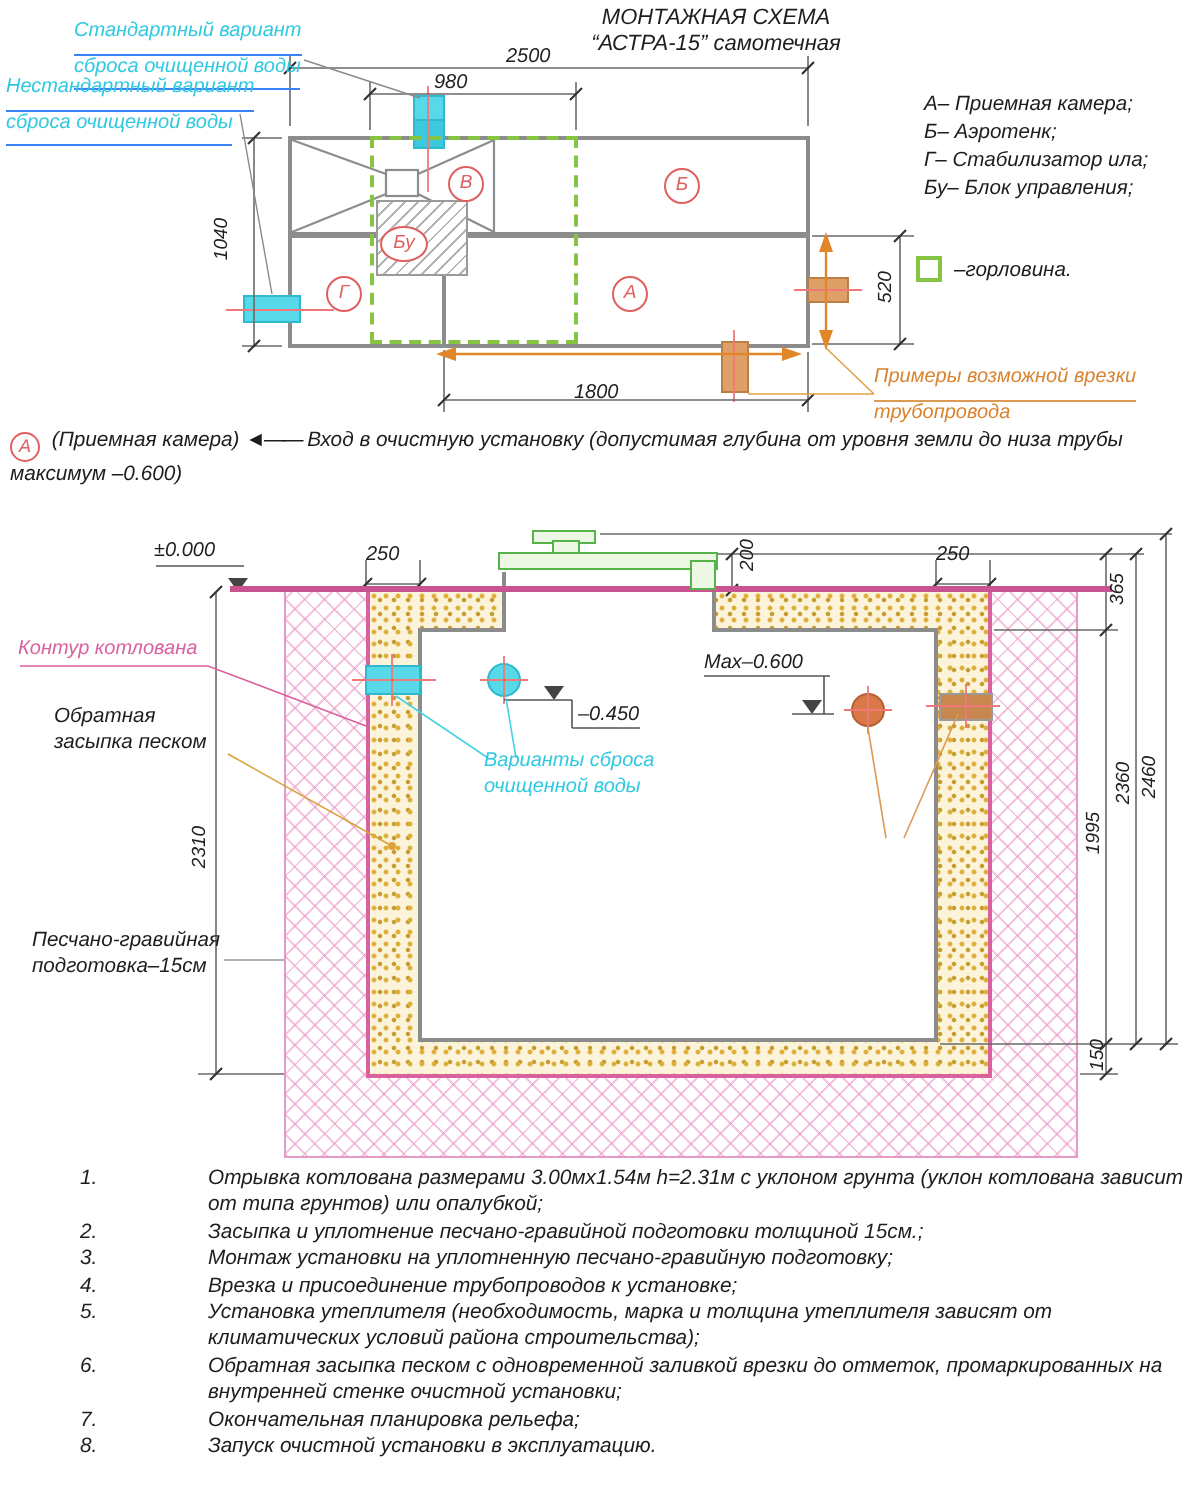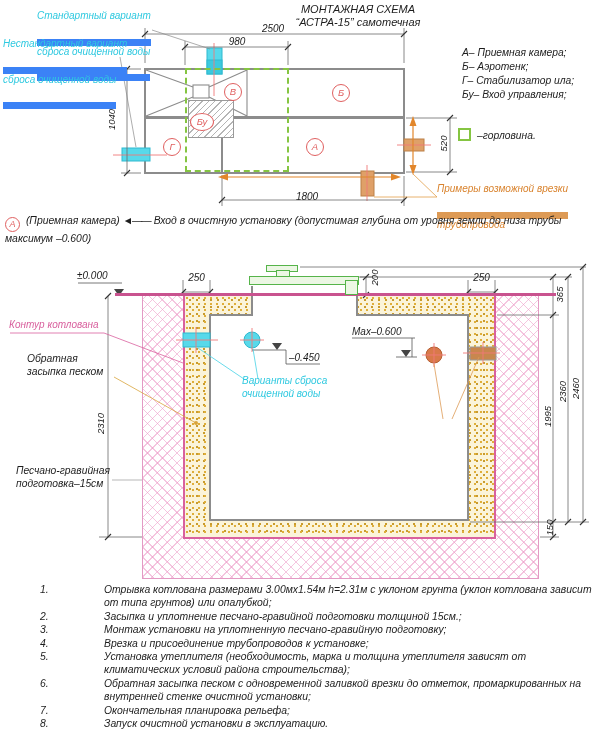--- a/index.html
+++ b/index.html
@@ -1,27 +1,27 @@
 <!DOCTYPE html>
 <html><head>
 <meta charset="utf-8">
 <style>
   *{box-sizing:border-box;margin:0;padding:0}
   body{background:#fff}
   #page{position:relative;width:600px;height:748px;background:#fff;overflow:hidden;
         font-family:"Liberation Sans",sans-serif;font-style:italic;color:#1d1d1d}
   .abs{position:absolute}
   .t{position:absolute;font-size:10.3px;line-height:12.5px;white-space:nowrap}
-  .dim{position:absolute;font-size:10px;color:#222;text-align:center;white-space:nowrap}
+  .dim{position:absolute;font-size:10px;color:#222;text-align:left;white-space:nowrap}
   .rt{position:absolute;width:50px;text-align:center;font-size:9.5px;color:#222;
       transform:rotate(-90deg);white-space:nowrap}
   .cyan{color:#2fc9e0}
   .orange{color:#d9832e}
   .pinktx{color:#d9619e}
-  .lblline{display:table;border-bottom:7px solid #3b82f6;padding-bottom:16px}
+  .lblline{display:table;border-bottom:1px solid #3b82f6;padding-bottom:4px}
   .circle{position:absolute;width:18px;height:18px;border:1.3px solid #e06060;border-radius:50%;
           color:#e06060;font-size:9.5px;line-height:16px;text-align:center;background:transparent}
   .ncircle{display:inline-block;width:15px;height:15px;border:1.2px solid #e06060;border-radius:50%;
            color:#e06060;font-size:9px;line-height:13px;text-align:center;margin-right:3px;vertical-align:-3px}
   .arr{letter-spacing:-1px;color:#1d1d1d}
   
   .soil{background:
      repeating-linear-gradient(45deg, rgba(236,150,197,.55) 0 1px, transparent 1px 7px),
      repeating-linear-gradient(-45deg, rgba(236,150,197,.55) 0 1px, transparent 1px 7px),
      #fff;
@@ -162,21 +162,21 @@
 
   <div class="t orange" style="left:437px;top:183px;font-size:10px">
     <span class="lblline" style="border-color:#dd9a55">Примеры возможной врезки</span>
     <span style="display:table">трубопровода</span>
   </div>
 
   <div class="t" style="left:462px;top:46px;font-size:10.3px;line-height:14px">
     <div>А– Приемная камера;</div>
     <div>Б– Аэротенк;</div>
     <div>Г– Стабилизатор ила;</div>
-    <div>Бу– Вход управления;</div>
+    <div>Бу– Блок управления;</div>
   </div>
   <div class="abs" style="left:458px;top:128px;width:13px;height:13px;border:2px solid #85c542"></div>
   <div class="t" style="left:477px;top:130px;font-size:10.3px">–горловина.</div>
 
   <div class="abs" style="left:5px;top:214px;width:588px;font-size:10.4px;line-height:14px">
     <div>
       <span class="ncircle">А</span>
       <span>(Приемная камера)</span>
       <span class="arr">◄——</span>
       <span>Вход в очистную установку (допустимая глубина от уровня земли до низа трубы максимум –0.600)</span>

